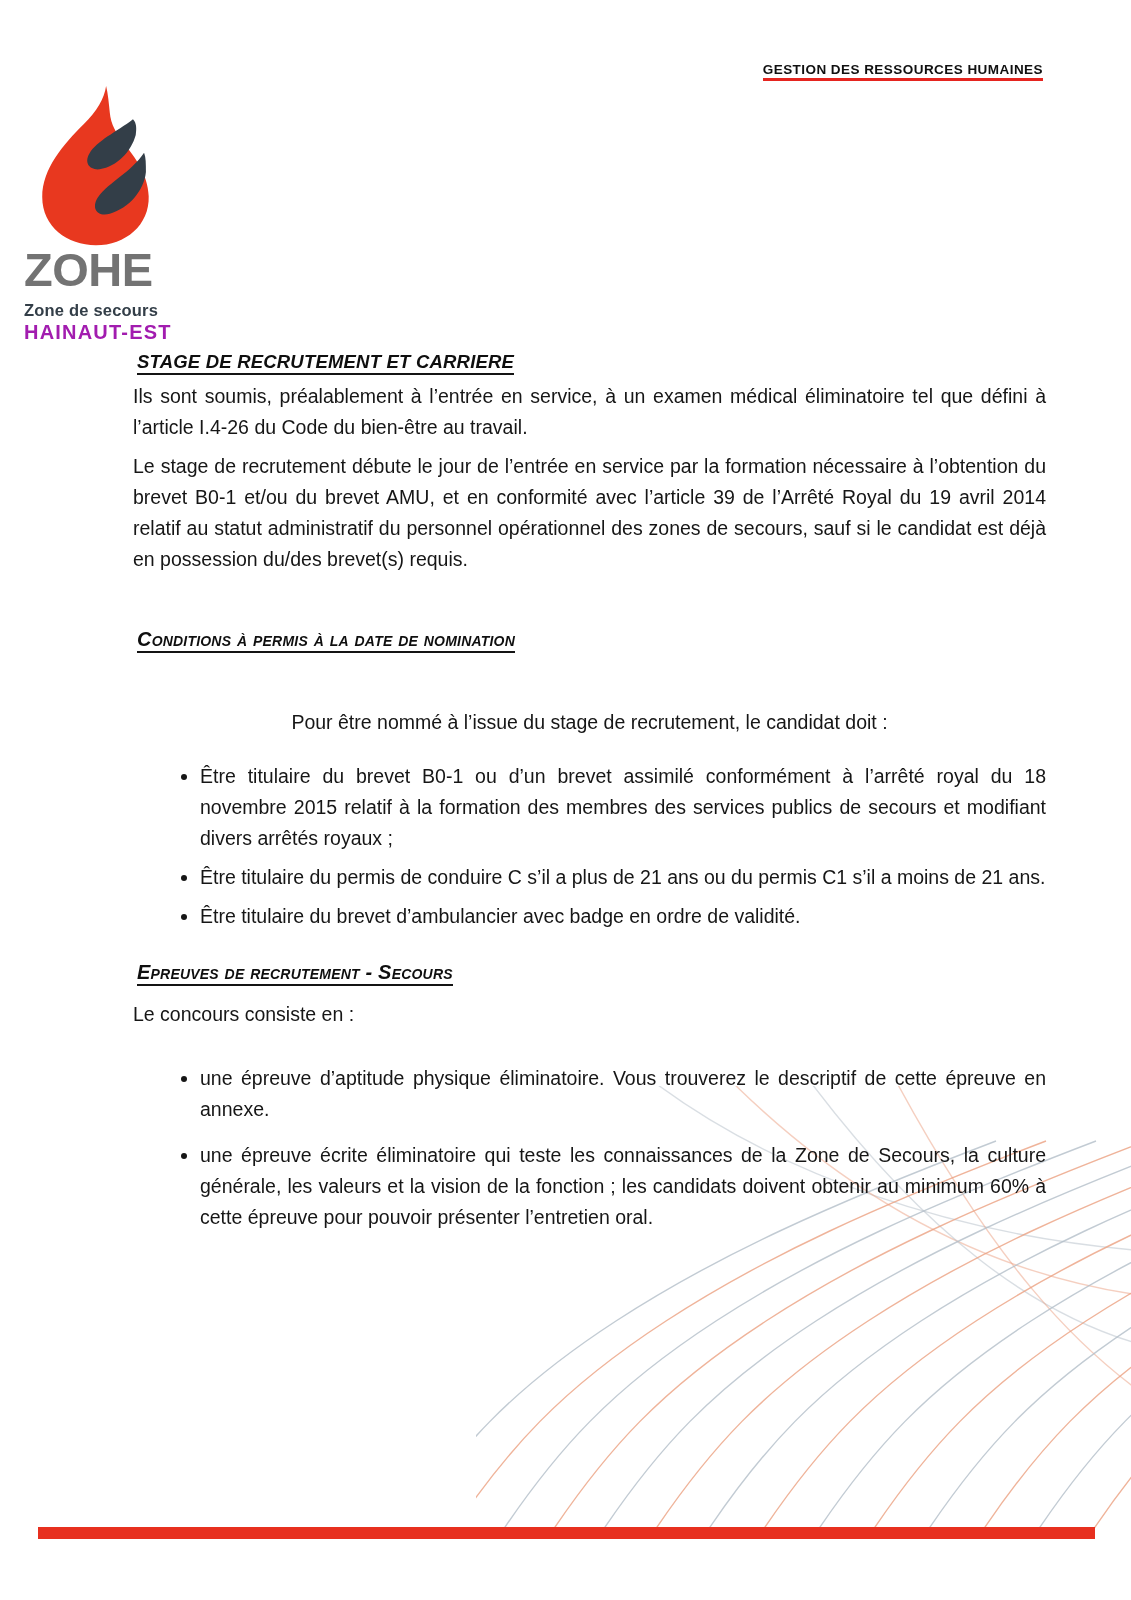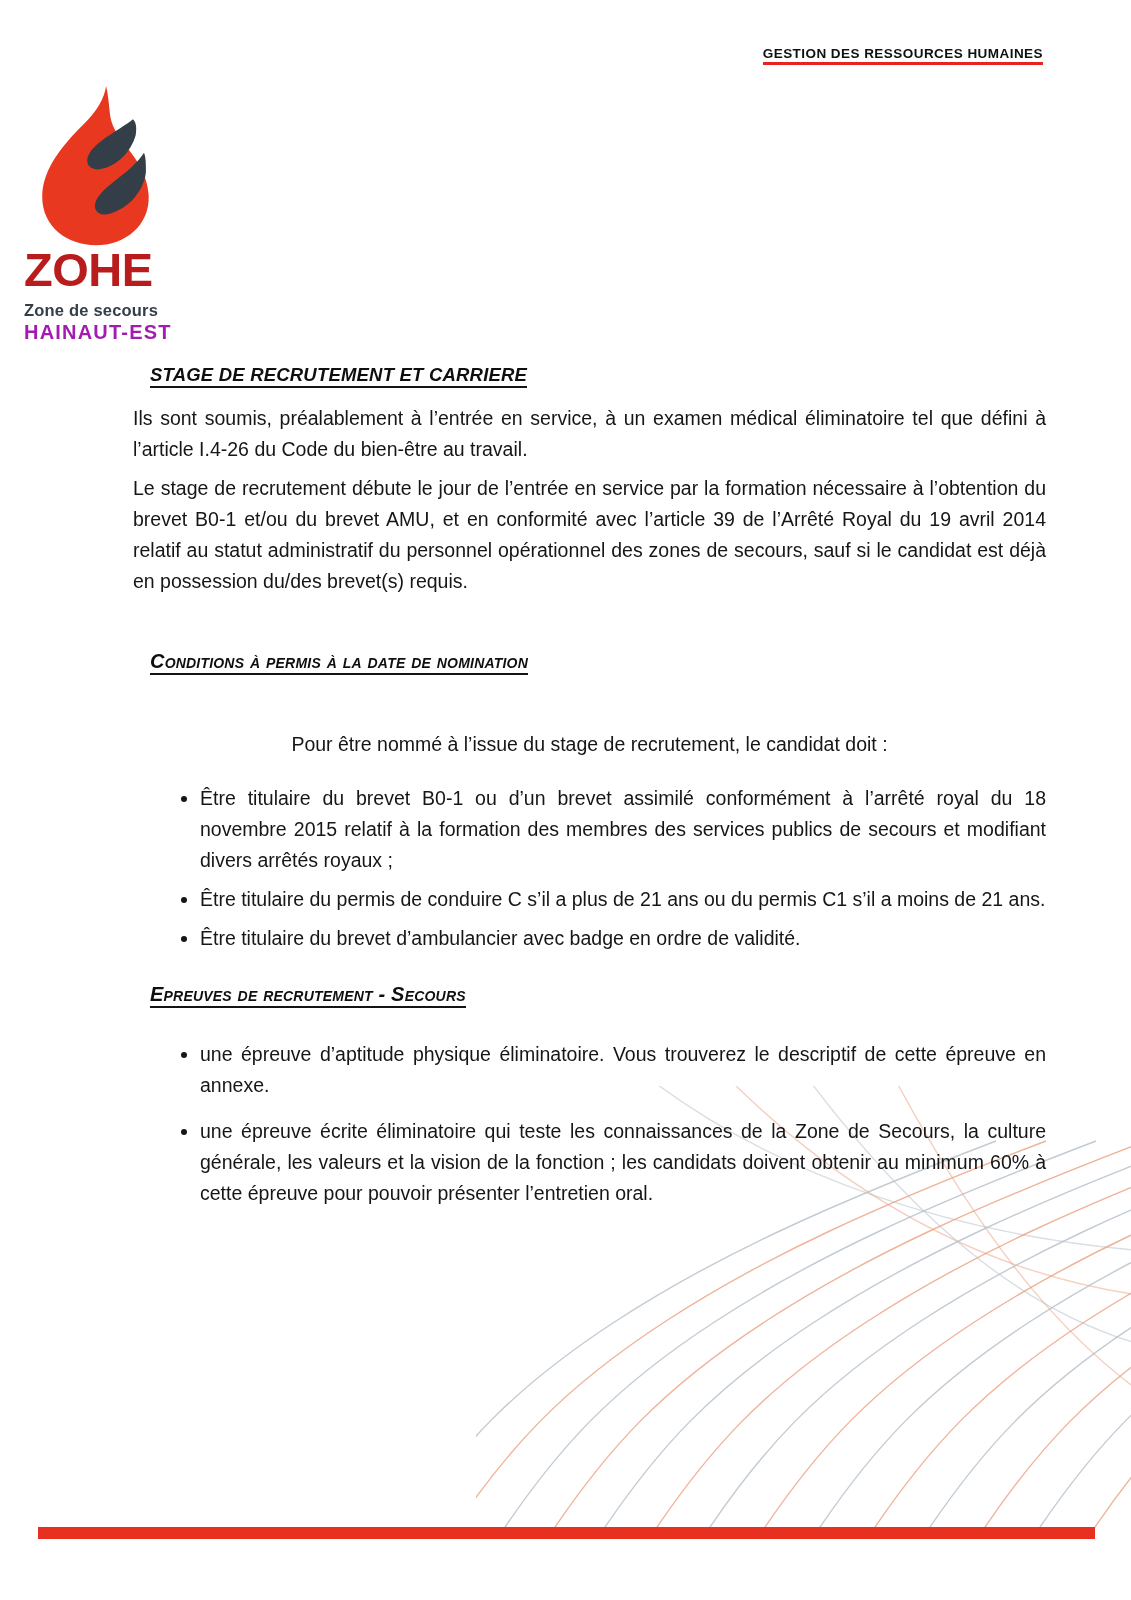--- a/index.html
+++ b/index.html
@@ -3,42 +3,42 @@
 <meta charset="utf-8">
 <style>
   html,body{margin:0;padding:0;background:#ffffff;}
   .page{
     position:relative;width:1131px;height:1600px;overflow:hidden;
     background:#ffffff;color:#161616;
     font-family:"Liberation Sans",sans-serif;
   }
   
   .grh{
-    position:absolute;top:46px;right:88px;
+    position:absolute;top:62px;right:88px;
     font-size:13.5px;font-weight:bold;letter-spacing:.45px;
     color:#101010;border-bottom:3px solid #E5241F;padding-bottom:1px;
     white-space:nowrap;
   }
   
   .logo{position:absolute;left:24px;top:86px;width:160px;}
   .logo svg{display:block;margin-left:10px;}
   .logo-name{
-    font-size:47px;font-weight:800;color:#b91c1c;line-height:1.0;
+    font-size:47px;font-weight:800;color:#737373;line-height:1.0;
     letter-spacing:-.5px;margin-top:-2px;
   }
   .logo-sub{font-size:16.5px;font-weight:bold;color:#333E48;margin-top:8px;letter-spacing:.2px;}
   .logo-region{font-size:20px;font-weight:800;color:#a21caf;margin-top:1px;letter-spacing:1.2px;}
   
   .content{
     position:absolute;left:133px;top:346px;width:913px;z-index:1;
     font-size:19.5px;line-height:31px;text-align:justify;
   }
   .sec{
     font-size:18.5px;line-height:23px;font-weight:bold;font-style:italic;
-    margin:17px;color:#0f0f0f;letter-spacing:.2px;text-align:left;
+    margin:4px;color:#0f0f0f;letter-spacing:.2px;text-align:left;
   }
   .sc{font-variant:small-caps;font-size:20px;}
   .ul{border-bottom:2.5px solid #141414;padding-bottom:1px;}
   .para{margin:0;}
   .p-first{margin-top:44px;}
   .p-mid{margin-top:8px;}
   .h-cond{margin-top:53px;}
   .intro{margin:56px 0 0 0;text-align:center;}
   .bullets{margin:23px 0 8px 0;padding-left:67px;}
   .bullets li{margin:0 0 8px 0;padding-left:0;}
@@ -119,20 +119,21 @@
     <p class="intro">Pour être nommé à l’issue du stage de recrutement, le candidat doit :</p>
 
     <ul class="bullets">
       <li>Être titulaire du brevet B0-1 ou d’un brevet assimilé conformément à l’arrêté royal du 18 novembre 2015 relatif à la formation des membres des services publics de secours et modifiant divers arrêtés royaux ;</li>
       <li>Être titulaire du permis de conduire C s’il a plus de 21 ans ou du permis C1 s’il a moins de 21 ans.</li>
       <li>Être titulaire du brevet d’ambulancier avec badge en ordre de validité.</li>
     </ul>
 
     <h2 class="sec sc h-epr"><span class="ul">Epreuves de recrutement - Secours</span></h2>
 
+    <p class="intro2">Le concours consiste en :</p>
 
     <ul class="bullets2">
       <li>une épreuve d’aptitude physique éliminatoire. Vous trouverez le descriptif de cette épreuve en annexe.</li>
       <li>une épreuve écrite éliminatoire qui teste les connaissances de la Zone de Secours, la culture générale, les valeurs et la vision de la fonction ; les candidats doivent obtenir au minimum 60% à cette épreuve pour pouvoir présenter l’entretien oral.</li>
     </ul>
 
   </main>
 
   <div class="redbar"></div>
 

